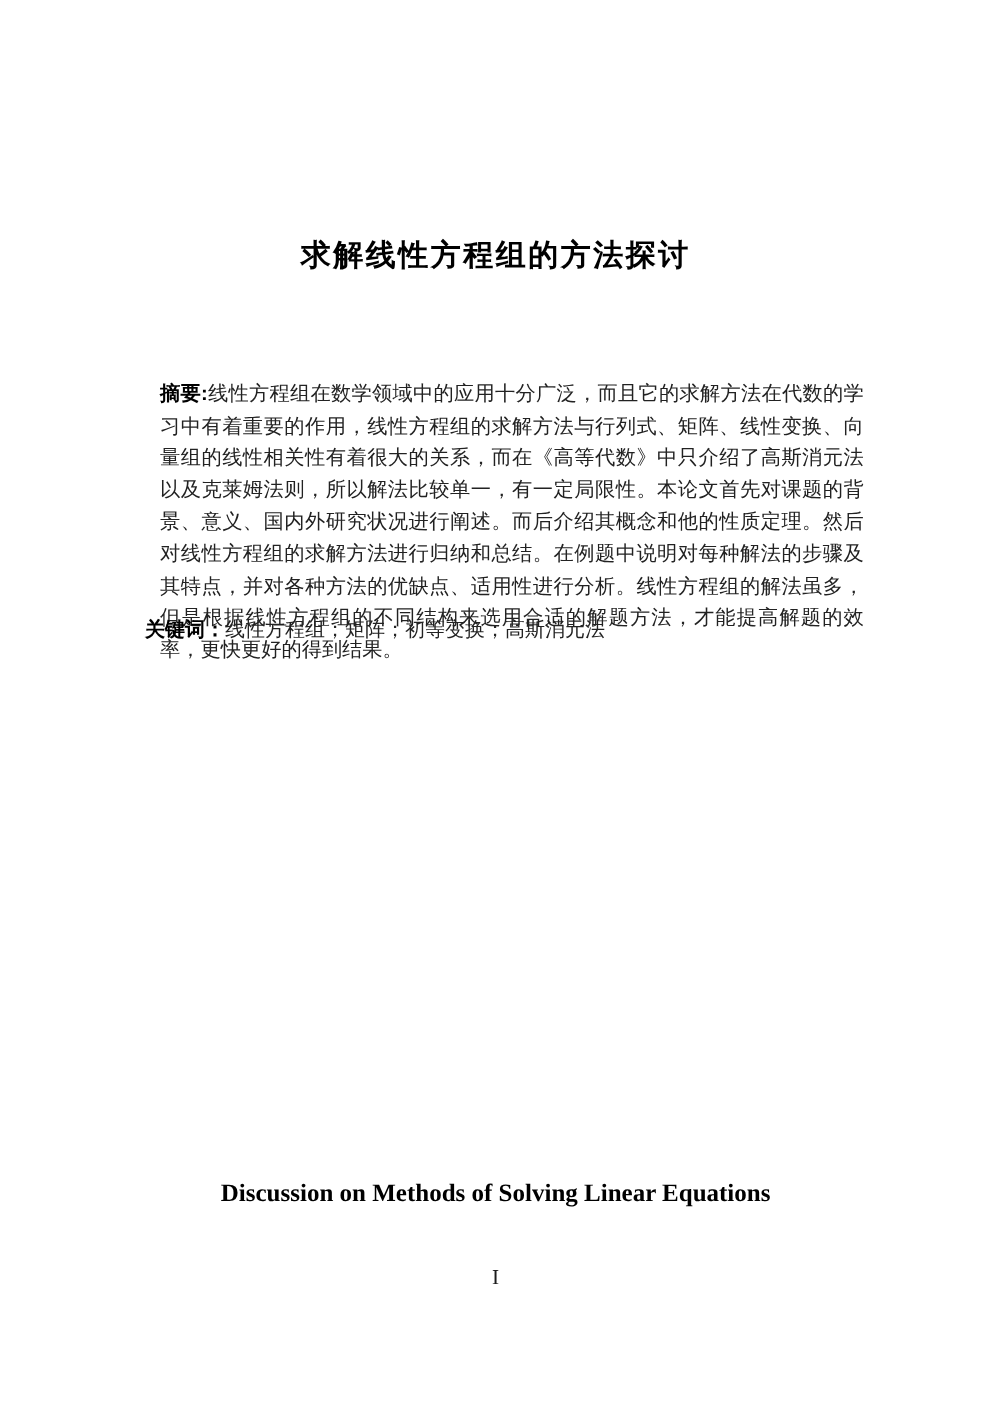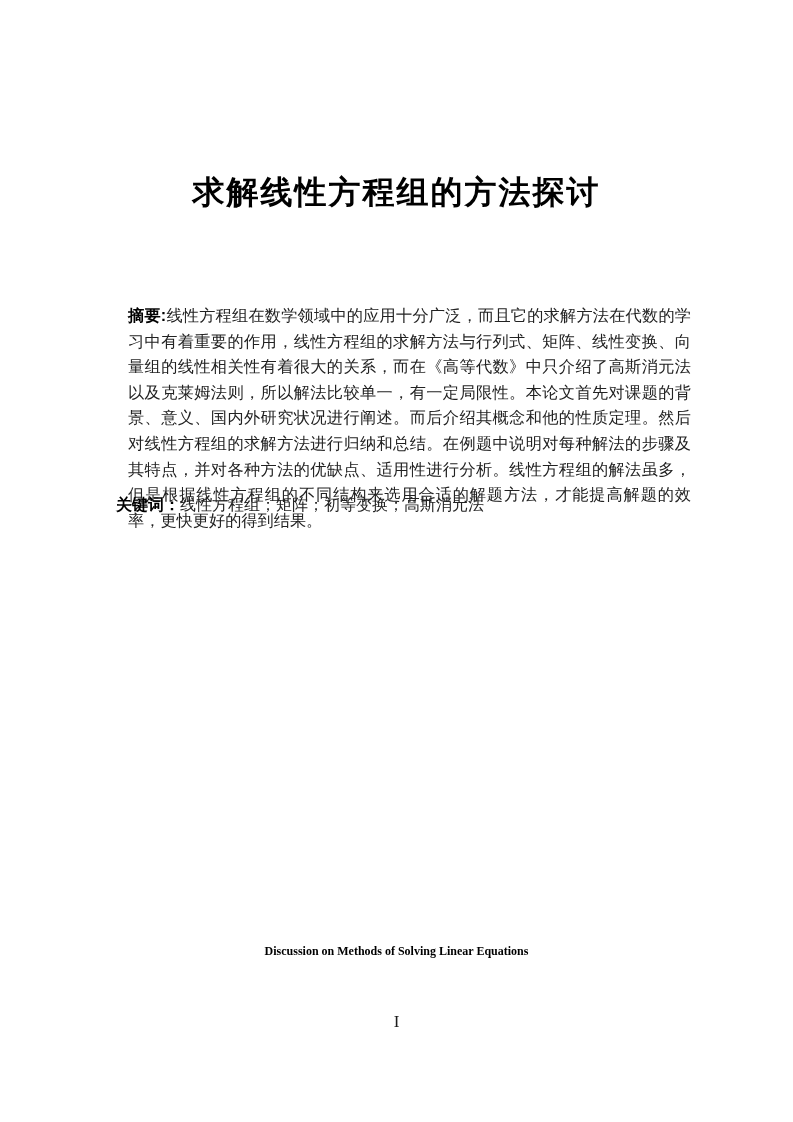--- a/index.html
+++ b/index.html
@@ -14,25 +14,25 @@
     background: #ffffff;
     overflow: hidden;
     font-family: "Liberation Serif", "DejaVu Serif", serif;
     color: #1c1c1c;
   }
   .title-cn {
     position: absolute;
     top: 171px;
     left: 0;
     right: 0;
-    margin: 0;
+    margin: 17px;
     text-align: center;
     font-family: "Liberation Sans", "DejaVu Sans", sans-serif;
     font-weight: bold;
-    font-size: 32px;
+    font-size: 24px;
     letter-spacing: 2px;
     color: #000000;
   }
   .abstract {
     position: absolute;
     top: 291px;
     left: 116px;
     width: 563px;
     margin: 12px;
     font-size: 16.2px;
@@ -58,21 +58,21 @@
   }
   .title-en {
     position: absolute;
     top: 944px;
     left: 0;
     right: 0;
     margin: 0;
     text-align: center;
     font-family: "Liberation Serif", "DejaVu Serif", serif;
     font-weight: bold;
-    font-size: 12px;
+    font-size: 20px;
     color: #000000;
   }
   .page-number {
     position: absolute;
     top: 1012px;
     left: 0;
     right: 0;
     text-align: center;
     font-family: "Liberation Serif", "DejaVu Serif", serif;
     font-size: 17px;

